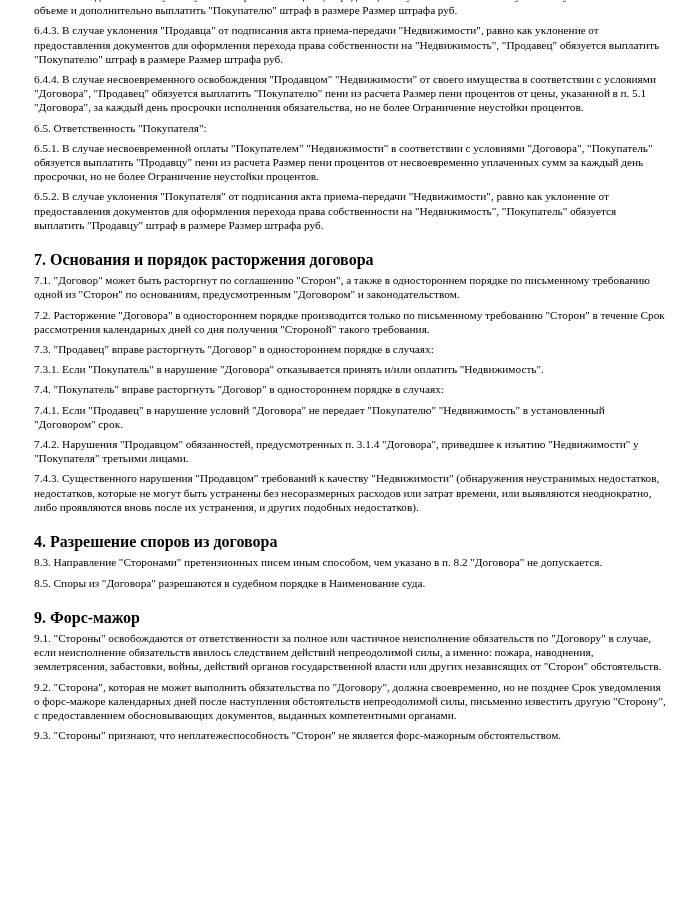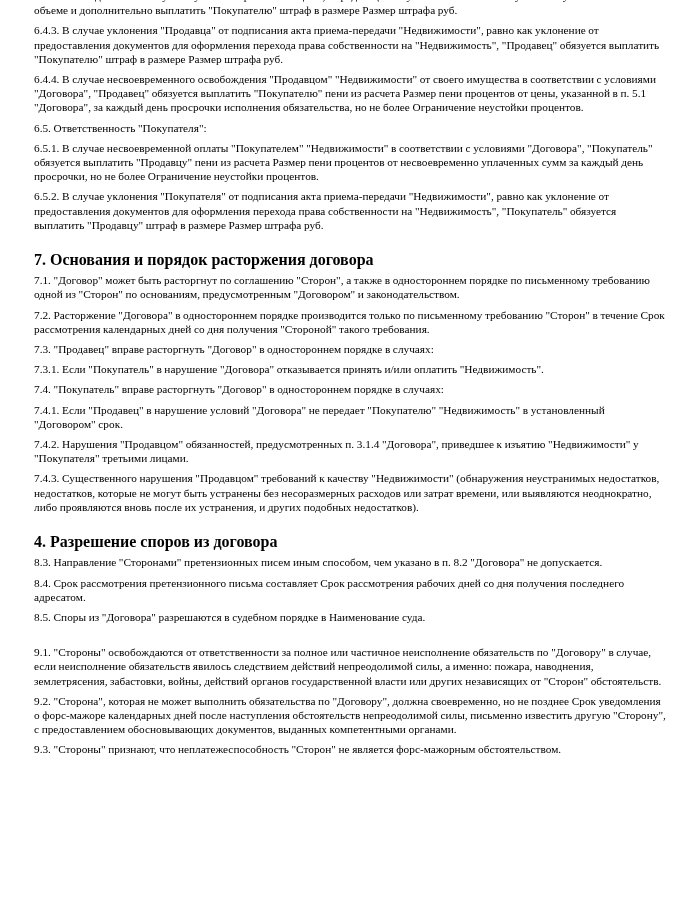--- a/index.html
+++ b/index.html
@@ -62,20 +62,20 @@
       <p class="para">7.2. Расторжение "Договора" в одностороннем порядке производится только по письменному требованию "Сторон" в течение Срок рассмотрения календарных дней со дня получения "Стороной" такого требования.</p>
       <p class="para">7.3. "Продавец" вправе расторгнуть "Договор" в одностороннем порядке в случаях:</p>
       <p class="para">7.3.1. Если "Покупатель" в нарушение "Договора" отказывается принять и/или оплатить "Недвижимость".</p>
       <p class="para">7.4. "Покупатель" вправе расторгнуть "Договор" в одностороннем порядке в случаях:</p>
       <p class="para">7.4.1. Если "Продавец" в нарушение условий "Договора" не передает "Покупателю" "Недвижимость" в установленный "Договором" срок.</p>
       <p class="para">7.4.2. Нарушения "Продавцом" обязанностей, предусмотренных п. 3.1.4 "Договора", приведшее к изъятию "Недвижимости" у "Покупателя" третьими лицами.</p>
       <p class="para">7.4.3. Существенного нарушения "Продавцом" требований к качеству "Недвижимости" (обнаружения неустранимых недостатков, недостатков, которые не могут быть устранены без несоразмерных расходов или затрат времени, или выявляются неоднократно, либо проявляются вновь после их устранения, и других подобных недостатков).</p>
       <div class="spacer-before-heading"></div>
       <h2 class="heading">4. Разрешение споров из договора</h2>
       <p class="para">8.3. Направление "Сторонами" претензионных писем иным способом, чем указано в п. 8.2 "Договора" не допускается.</p>
-      <p class="para">8.4. Срок рассмотрения претензионного письма составляет Срок рассмотрения рабочих дней со дня получения последнего адресатом.</p>
       <p class="para">8.5. Споры из "Договора" разрешаются в судебном порядке в Наименование суда.</p>
       <div class="spacer-before-heading"></div>
+      <h2 class="heading">9. Форс-мажор</h2>
       <p class="para">9.1. "Стороны" освобождаются от ответственности за полное или частичное неисполнение обязательств по "Договору" в случае, если неисполнение обязательств явилось следствием действий непреодолимой силы, а именно: пожара, наводнения, землетрясения, забастовки, войны, действий органов государственной власти или других независящих от "Сторон" обстоятельств.</p>
       <p class="para">9.2. "Сторона", которая не может выполнить обязательства по "Договору", должна своевременно, но не позднее Срок уведомления о форс-мажоре календарных дней после наступления обстоятельств непреодолимой силы, письменно известить другую "Сторону", с предоставлением обосновывающих документов, выданных компетентными органами.</p>
       <p class="para">9.3. "Стороны" признают, что неплатежеспособность "Сторон" не является форс-мажорным обстоятельством.</p>
     </div>
 </div>
 
 </body></html>

